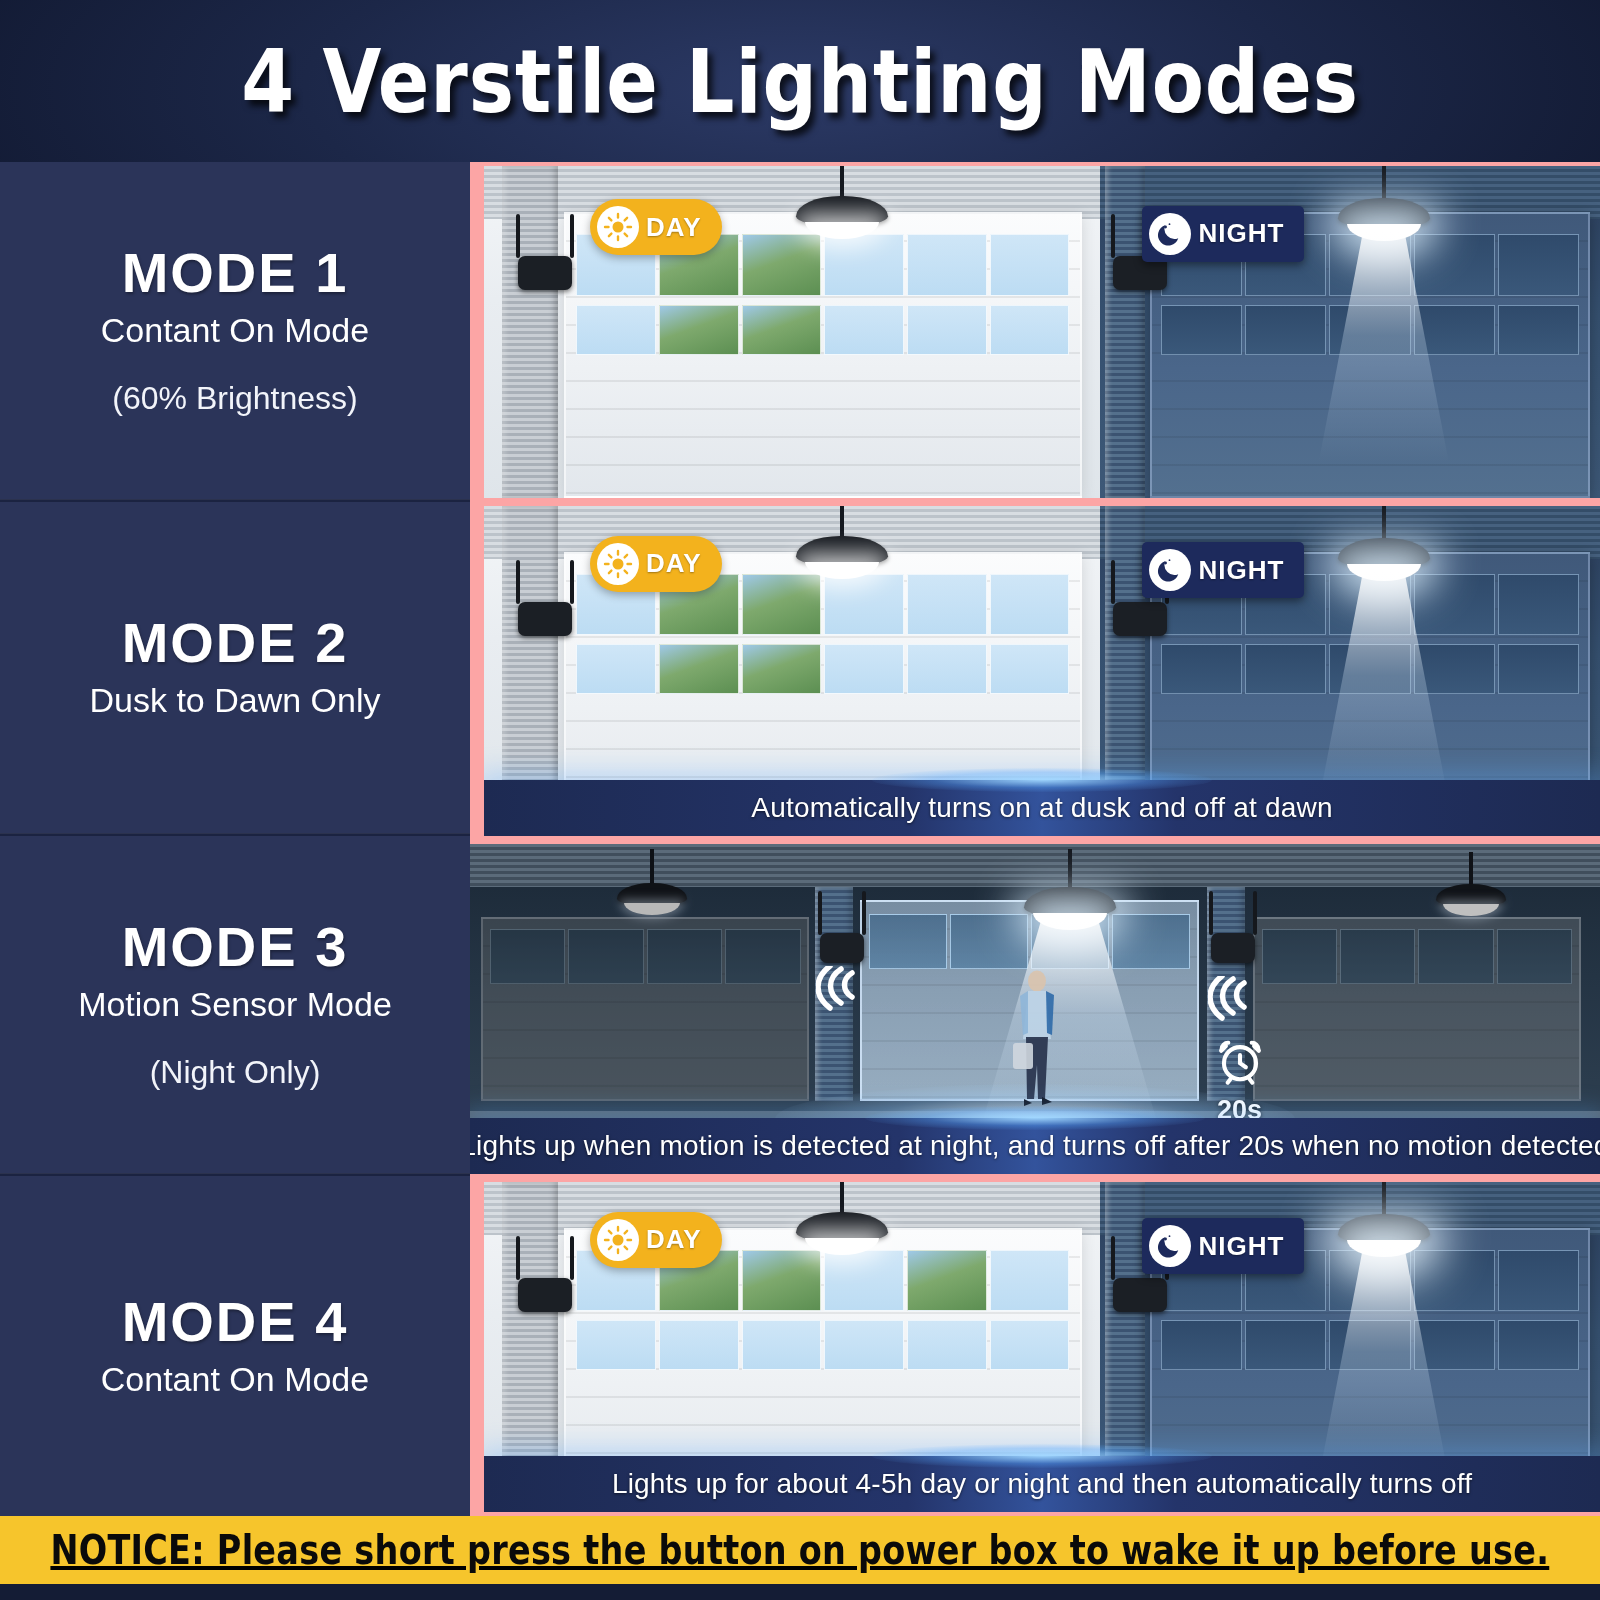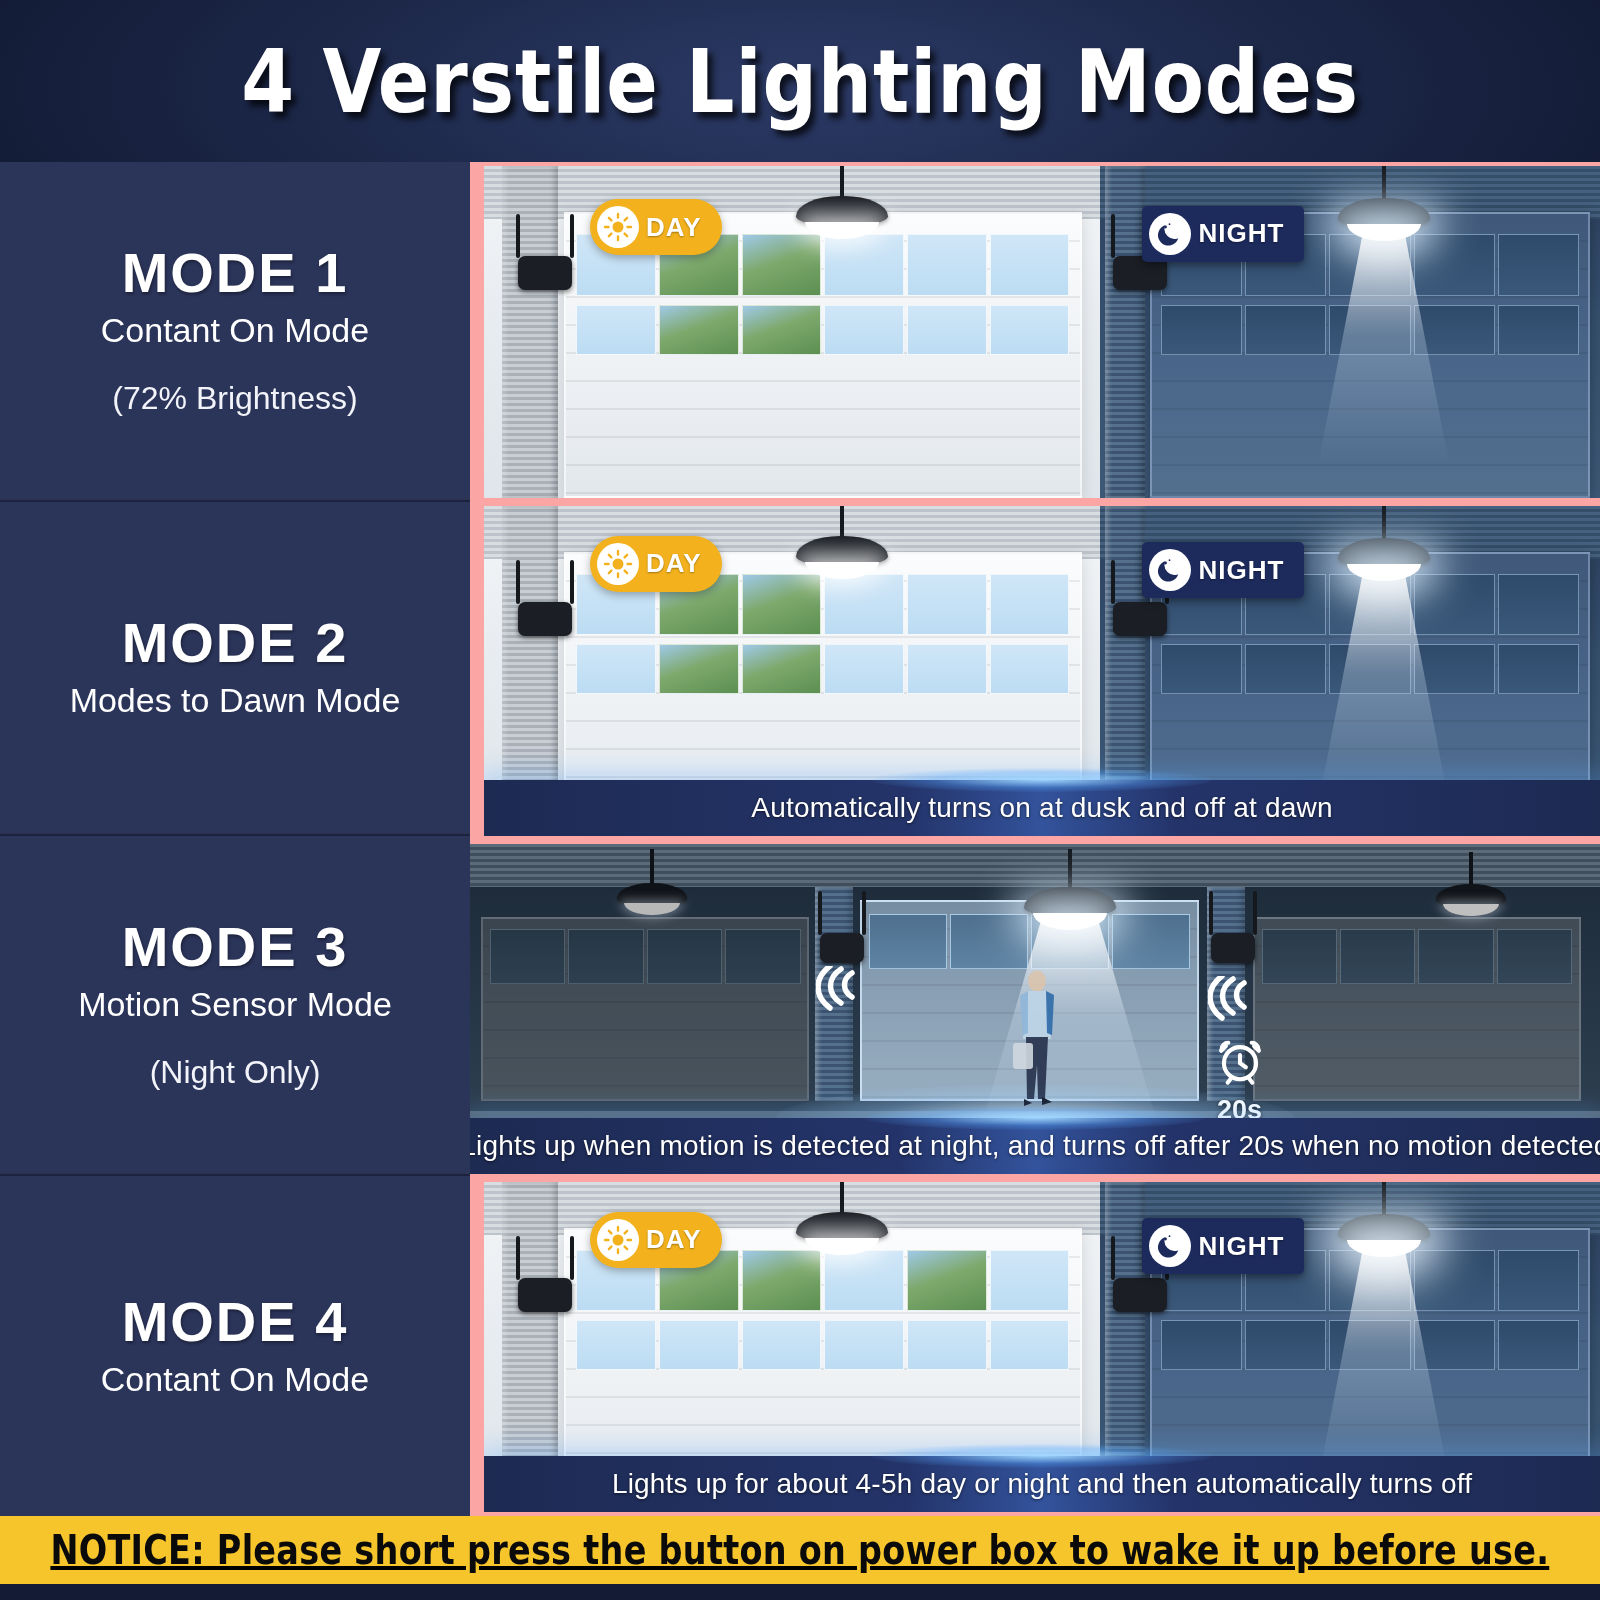--- a/index.html
+++ b/index.html
@@ -156,26 +156,26 @@
 
   <div class="header">
     <div class="header-title">4 Verstile Lighting Modes</div>
   </div>
 
   <div class="sidebar">
 
     <div class="mode-cell" style="height:340px;">
       <div class="m-title">MODE 1</div>
       <div class="m-sub">Contant On Mode</div>
-      <div class="m-note">(72% Brightness)</div>
+      <div class="m-note">(60% Brightness)</div>
     </div>
 
     <div class="mode-cell" style="height:334px;text-align:center;">
       <div class="m-title">MODE 2</div>
-      <div class="m-sub">Modes to Dawn Mode</div>
+      <div class="m-sub">Dusk to Dawn Only</div>
     </div>
 
     <div class="mode-cell" style="height:340px;">
       <div class="m-title">MODE 3</div>
       <div class="m-sub">Motion Sensor Mode</div>
       <div class="m-note">(Night Only)</div>
     </div>
 
     <div class="mode-cell" style="height:340px;">
       <div class="m-title">MODE 4</div>

